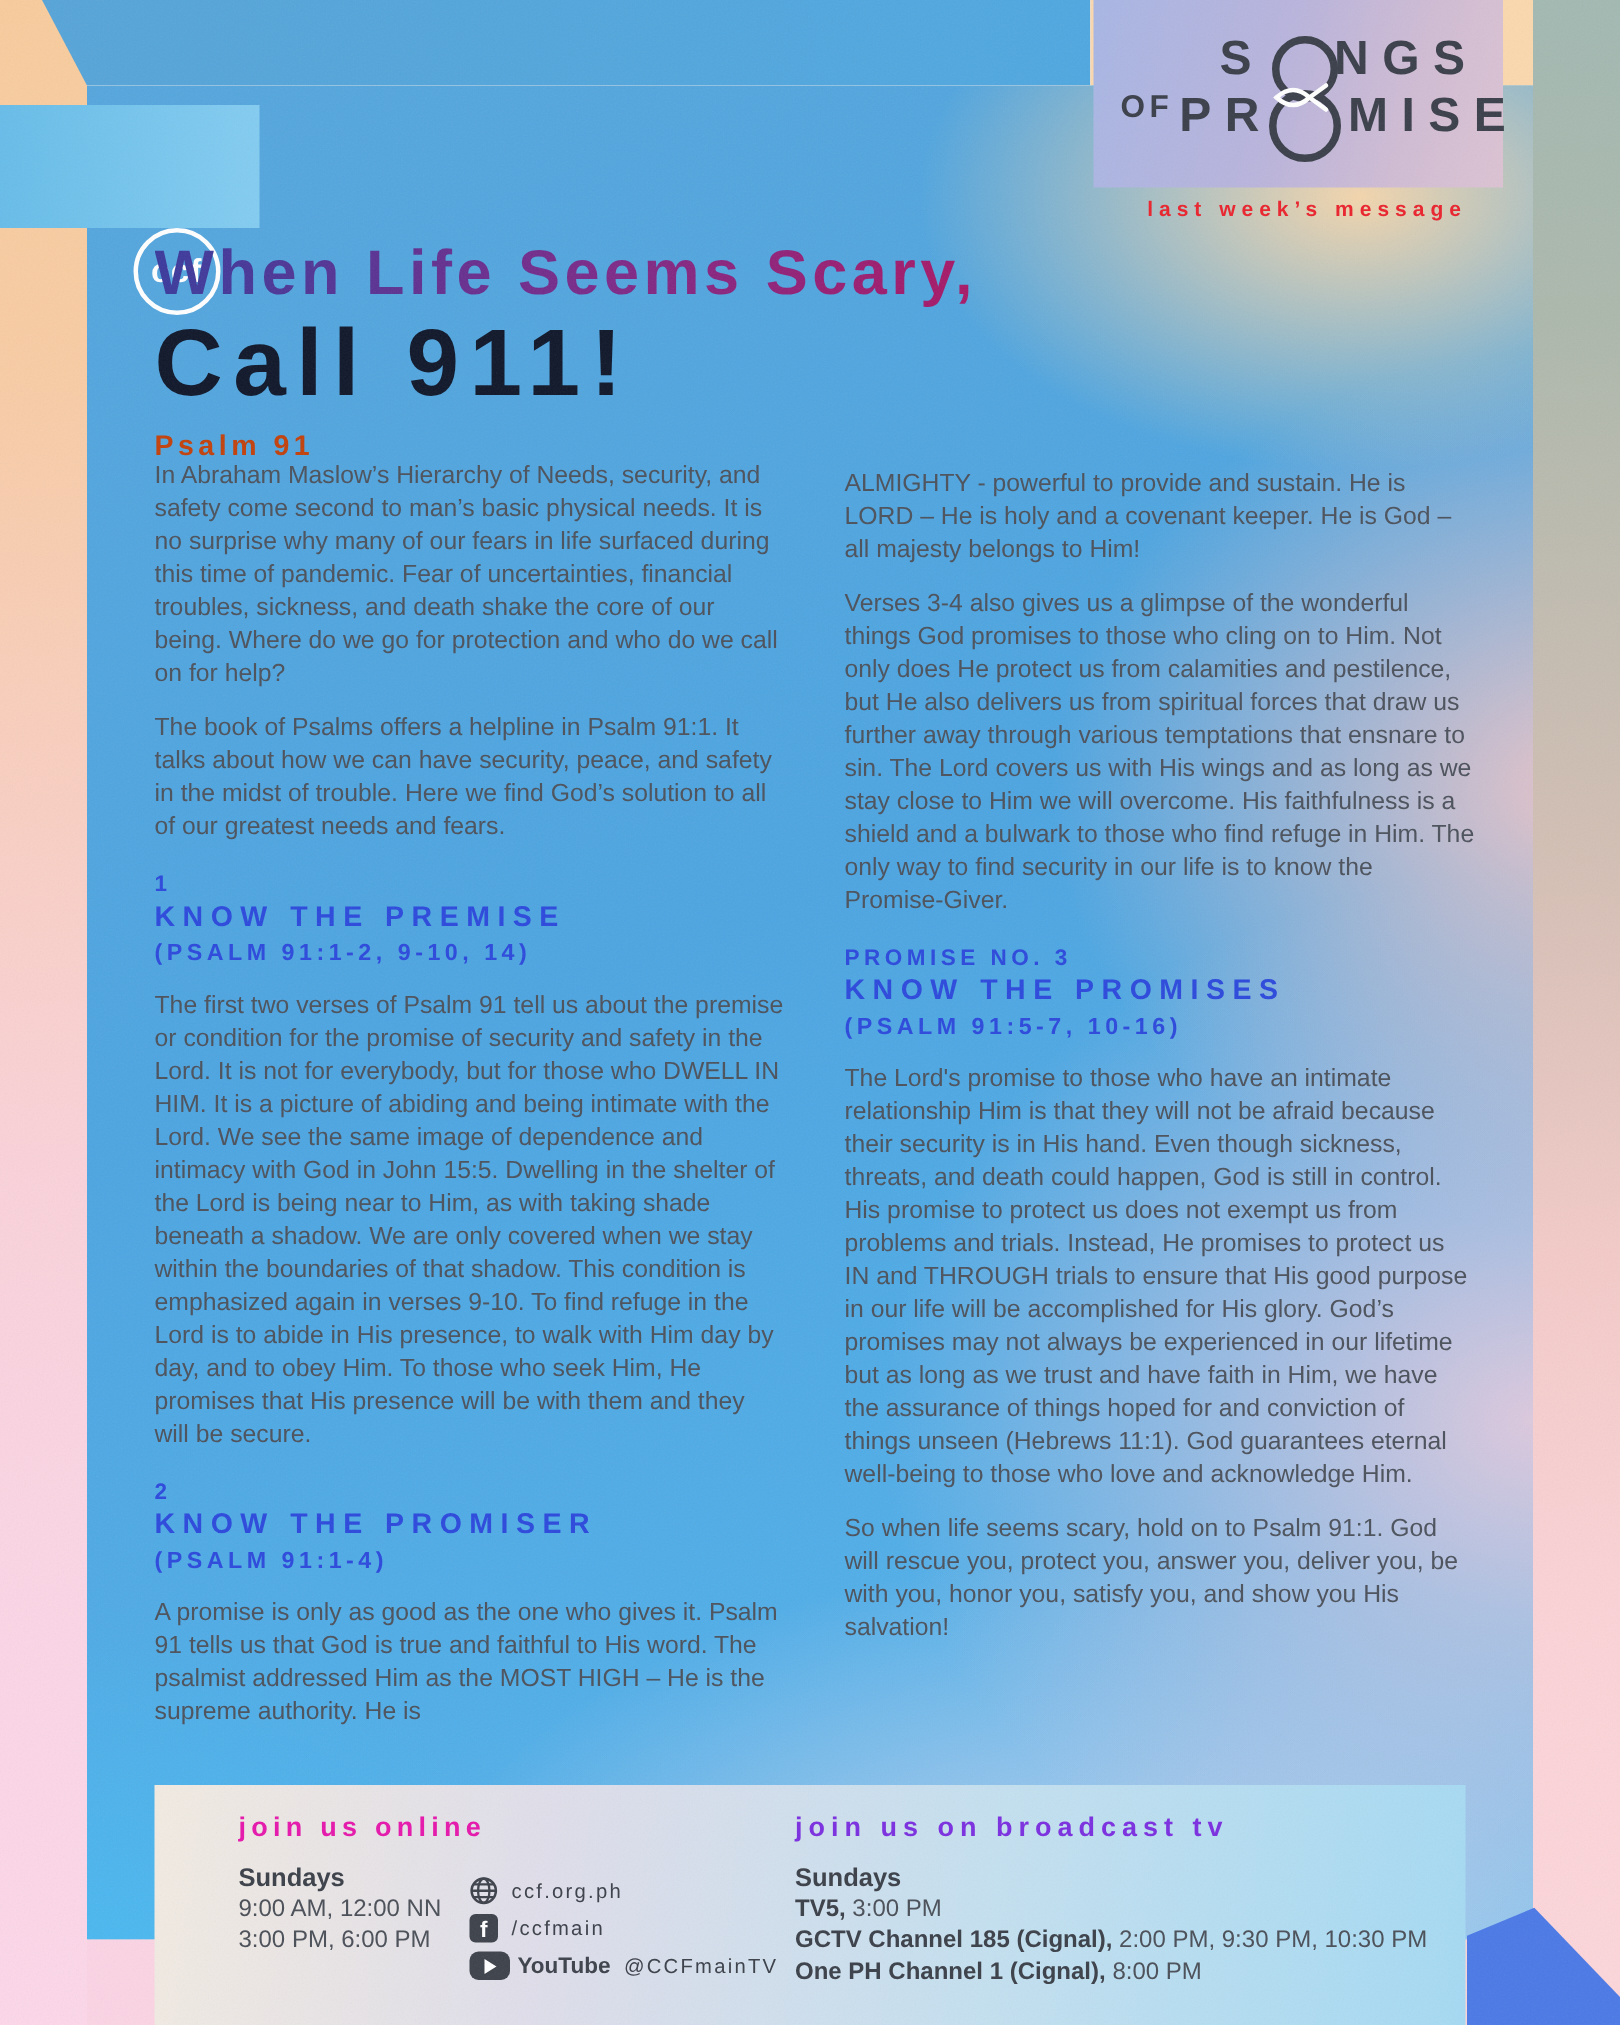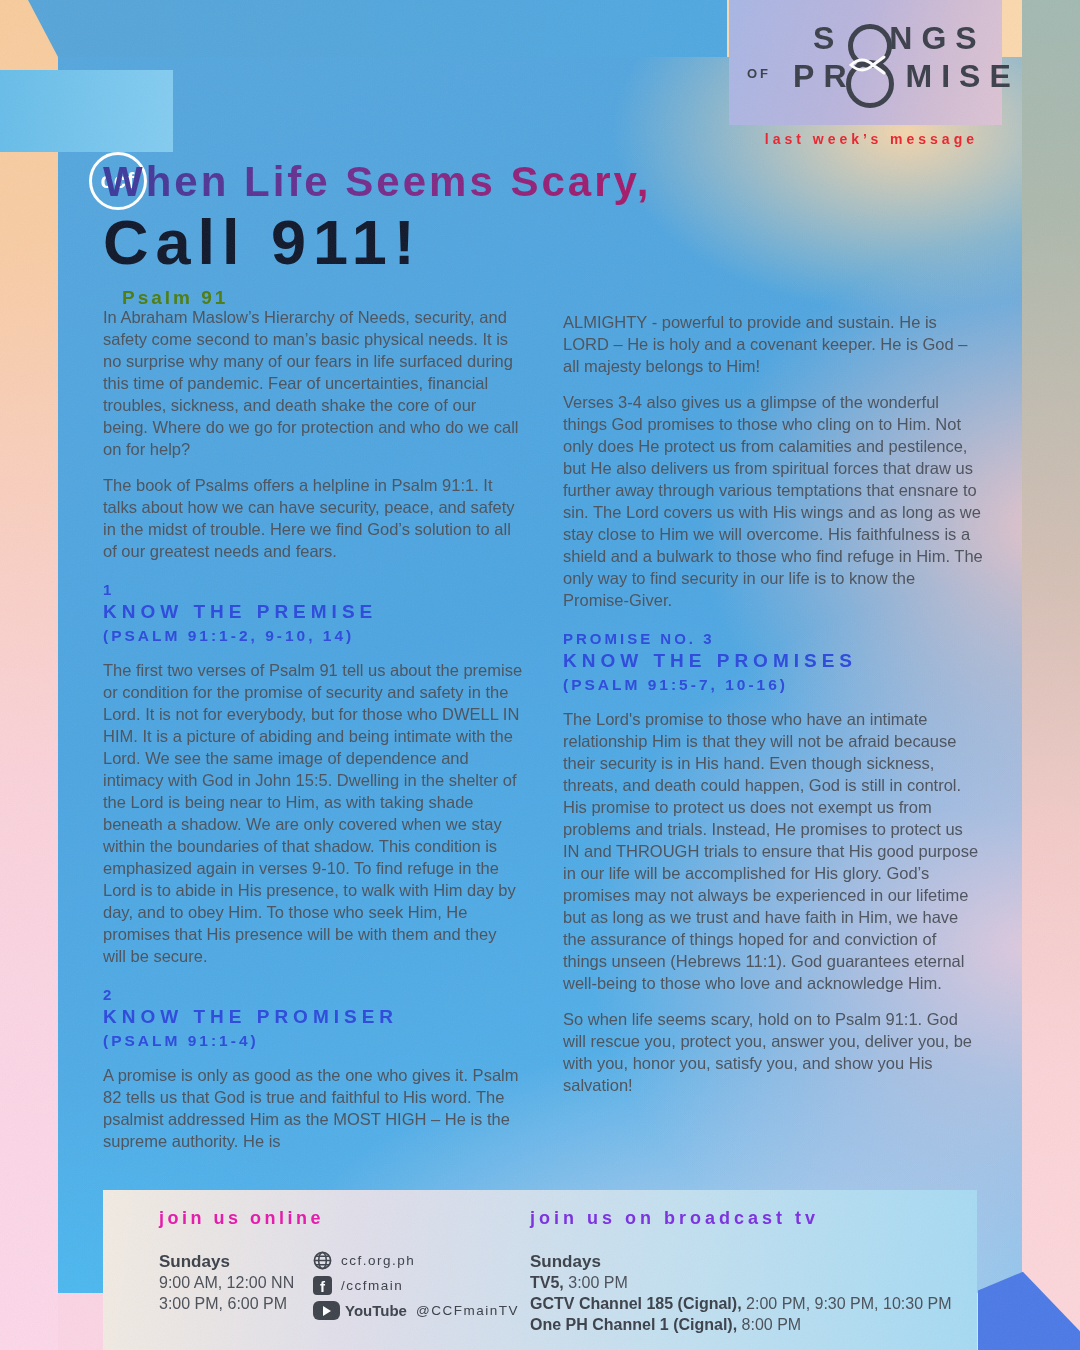--- a/index.html
+++ b/index.html
@@ -34,57 +34,57 @@
     background:linear-gradient(90deg,#67bde9,#83ccf1);}
   .ccf-circle{position:absolute;left:89px;top:82px;width:58px;height:58px;border:3px solid #fff;
     border-radius:50%;color:#fff;font-weight:bold;font-size:22px;letter-spacing:1px;
     display:flex;align-items:center;justify-content:center;}
 
   
   .sop-card{position:absolute;left:729px;top:0;width:273px;height:125px;
     background:linear-gradient(105deg,#a8b6e4 0%,#b9b4dc 45%,#d0bcd4 75%,#dcc3d3 100%);}
   .sop-l1{position:absolute;left:84px;top:20px;font-weight:bold;font-size:32px;letter-spacing:9px;color:#3a3f4a;white-space:nowrap;}
   .sop-l2{position:absolute;left:18px;top:58px;font-weight:bold;font-size:32px;letter-spacing:9px;color:#3a3f4a;white-space:nowrap;}
-  .sop-of{font-size:13px;letter-spacing:3px;vertical-align:9px;margin-right:22px;}
+  .sop-of{font-size:21px;letter-spacing:3px;vertical-align:9px;margin-right:4px;}
   .sop-gap1{display:inline-block;width:46px;}
   .sop-gap2{display:inline-block;width:50px;}
   .ring{position:absolute;border:5px solid #3a3f4a;border-radius:50%;}
   .ringA{left:119px;top:24px;width:44px;height:44px;}
   .ringB{left:117px;top:60px;width:48px;height:48px;}
   .fish{position:absolute;left:119px;top:52px;}
 
   .tagline{position:absolute;right:102px;top:131px;font-weight:bold;font-size:14px;
     letter-spacing:4px;color:#ea232d;white-space:nowrap;}
 
   
   .title{position:absolute;left:103px;top:158px;}
   .title-l1{font-weight:bold;font-size:42px;letter-spacing:3px;white-space:nowrap;
     background:linear-gradient(90deg,#3a3a9c 0%,#7c2a88 55%,#a81866 100%);
     -webkit-background-clip:text;background-clip:text;-webkit-text-fill-color:transparent;}
   .title-l2{font-weight:bold;font-size:63px;letter-spacing:7px;color:#0f172a;margin-top:0px;white-space:nowrap;}
-  .title-sub{font-weight:bold;font-size:19px;letter-spacing:3px;color:#4d7c0f;margin-top:9px;margin-left:19px;}
+  .title-sub{font-weight:bold;font-size:19px;letter-spacing:3px;color:#c2410c;margin-top:9px;}
 
   
   .col{position:absolute;width:420px;color:#4c525c;font-size:16.5px;line-height:22px;}
   .col-left{left:103px;top:306px;}
   .col-right{left:563px;top:311px;}
   .col p{margin:0 0 14px;}
   .section{margin:18px 0 12px;}
   .kicker{font-weight:bold;font-size:15px;letter-spacing:3px;color:#2c49dc;line-height:19px;}
   .sec-h{font-weight:bold;font-size:19px;letter-spacing:5px;color:#2c49dc;line-height:26px;white-space:nowrap;}
   .sec-ref{font-weight:bold;font-size:15.5px;letter-spacing:3px;color:#2c49dc;line-height:22px;white-space:nowrap;}
 
   
   .footer{position:absolute;left:103px;top:1190px;width:874px;height:160px;
     background:linear-gradient(97deg,#f2ebe2 0%,#dfdeea 30%,#c3e0f0 65%,#a5daf3 100%);padding-left:38px;}
   .f-online{position:absolute;left:56px;top:18px;}
   .f-broadcast{position:absolute;left:427px;top:18px;}
   .f-head-online{font-weight:bold;font-size:18px;letter-spacing:3.5px;color:#e617ac;white-space:nowrap;}
   .f-head-tv{font-weight:bold;font-size:18px;letter-spacing:4px;color:#7b2fe0;white-space:nowrap;}
-  .f-day{font-weight:bold;font-size:17px;color:#3b4049;margin-top:23px;}
+  .f-day{font-weight:bold;font-size:17px;color:#3b4049;margin-top:13px;}
   .f-times{font-size:16px;color:#4a4f58;line-height:21px;}
   .f-links{position:absolute;left:154px;top:40px;}
   .f-link-row{display:flex;align-items:center;height:25px;white-space:nowrap;}
   .f-link-label{font-size:13.5px;letter-spacing:1.5px;color:#3b4049;margin-left:9px;}
   .fb-icon{width:19px;height:19px;background:#3d424b;border-radius:4px;color:#fff;
     font-weight:bold;font-size:15px;display:flex;align-items:flex-end;justify-content:center;line-height:17px;}
   .yt-icon{width:27px;height:19px;background:#3d424b;border-radius:6px;display:flex;align-items:center;justify-content:center;}
   .yt-play{width:0;height:0;border-left:8px solid #fff;border-top:5px solid transparent;border-bottom:5px solid transparent;}
   .yt-word{font-weight:bold;font-size:15px;color:#3d424b;margin-left:5px;}
   .tv-row{font-size:16px;color:#4a4f58;line-height:21px;white-space:nowrap;}
@@ -135,21 +135,21 @@
       <div class="kicker">1</div>
       <div class="sec-h">KNOW THE PREMISE</div>
       <div class="sec-ref">(PSALM 91:1-2, 9-10, 14)</div>
     </div>
     <p>The first two verses of Psalm 91 tell us about the premise or condition for the promise of security and safety in the Lord. It is not for everybody, but for those who DWELL IN HIM. It is a picture of abiding and being intimate with the Lord. We see the same image of dependence and intimacy with God in John 15:5. Dwelling in the shelter of the Lord is being near to Him, as with taking shade beneath a shadow. We are only covered when we stay within the boundaries of that shadow. This condition is emphasized again in verses 9-10. To find refuge in the Lord is to abide in His presence, to walk with Him day by day, and to obey Him. To those who seek Him, He promises that His presence will be with them and they will be secure.</p>
     <div class="section">
       <div class="kicker">2</div>
       <div class="sec-h">KNOW THE PROMISER</div>
       <div class="sec-ref">(PSALM 91:1-4)</div>
     </div>
-    <p>A promise is only as good as the one who gives it. Psalm 82 tells us that God is true and faithful to His word. The psalmist addressed Him as the MOST HIGH – He is the supreme authority. He is</p>
+    <p>A promise is only as good as the one who gives it. Psalm 91 tells us that God is true and faithful to His word. The psalmist addressed Him as the MOST HIGH – He is the supreme authority. He is</p>
   </div>
 
   <div class="col col-right">
     <p>ALMIGHTY - powerful to provide and sustain. He is LORD – He is holy and a covenant keeper. He is God – all majesty belongs to Him!</p>
     <p>Verses 3-4 also gives us a glimpse of the wonderful things God promises to those who cling on to Him. Not only does He protect us from calamities and pestilence, but He also delivers us from spiritual forces that draw us further away through various temptations that ensnare to sin. The Lord covers us with His wings and as long as we stay close to Him we will overcome. His faithfulness is a shield and a bulwark to those who find refuge in Him. The only way to find security in our life is to know the Promise-Giver.</p>
     <div class="section">
       <div class="kicker">PROMISE NO. 3</div>
       <div class="sec-h">KNOW THE PROMISES</div>
       <div class="sec-ref">(PSALM 91:5-7, 10-16)</div>
     </div>

